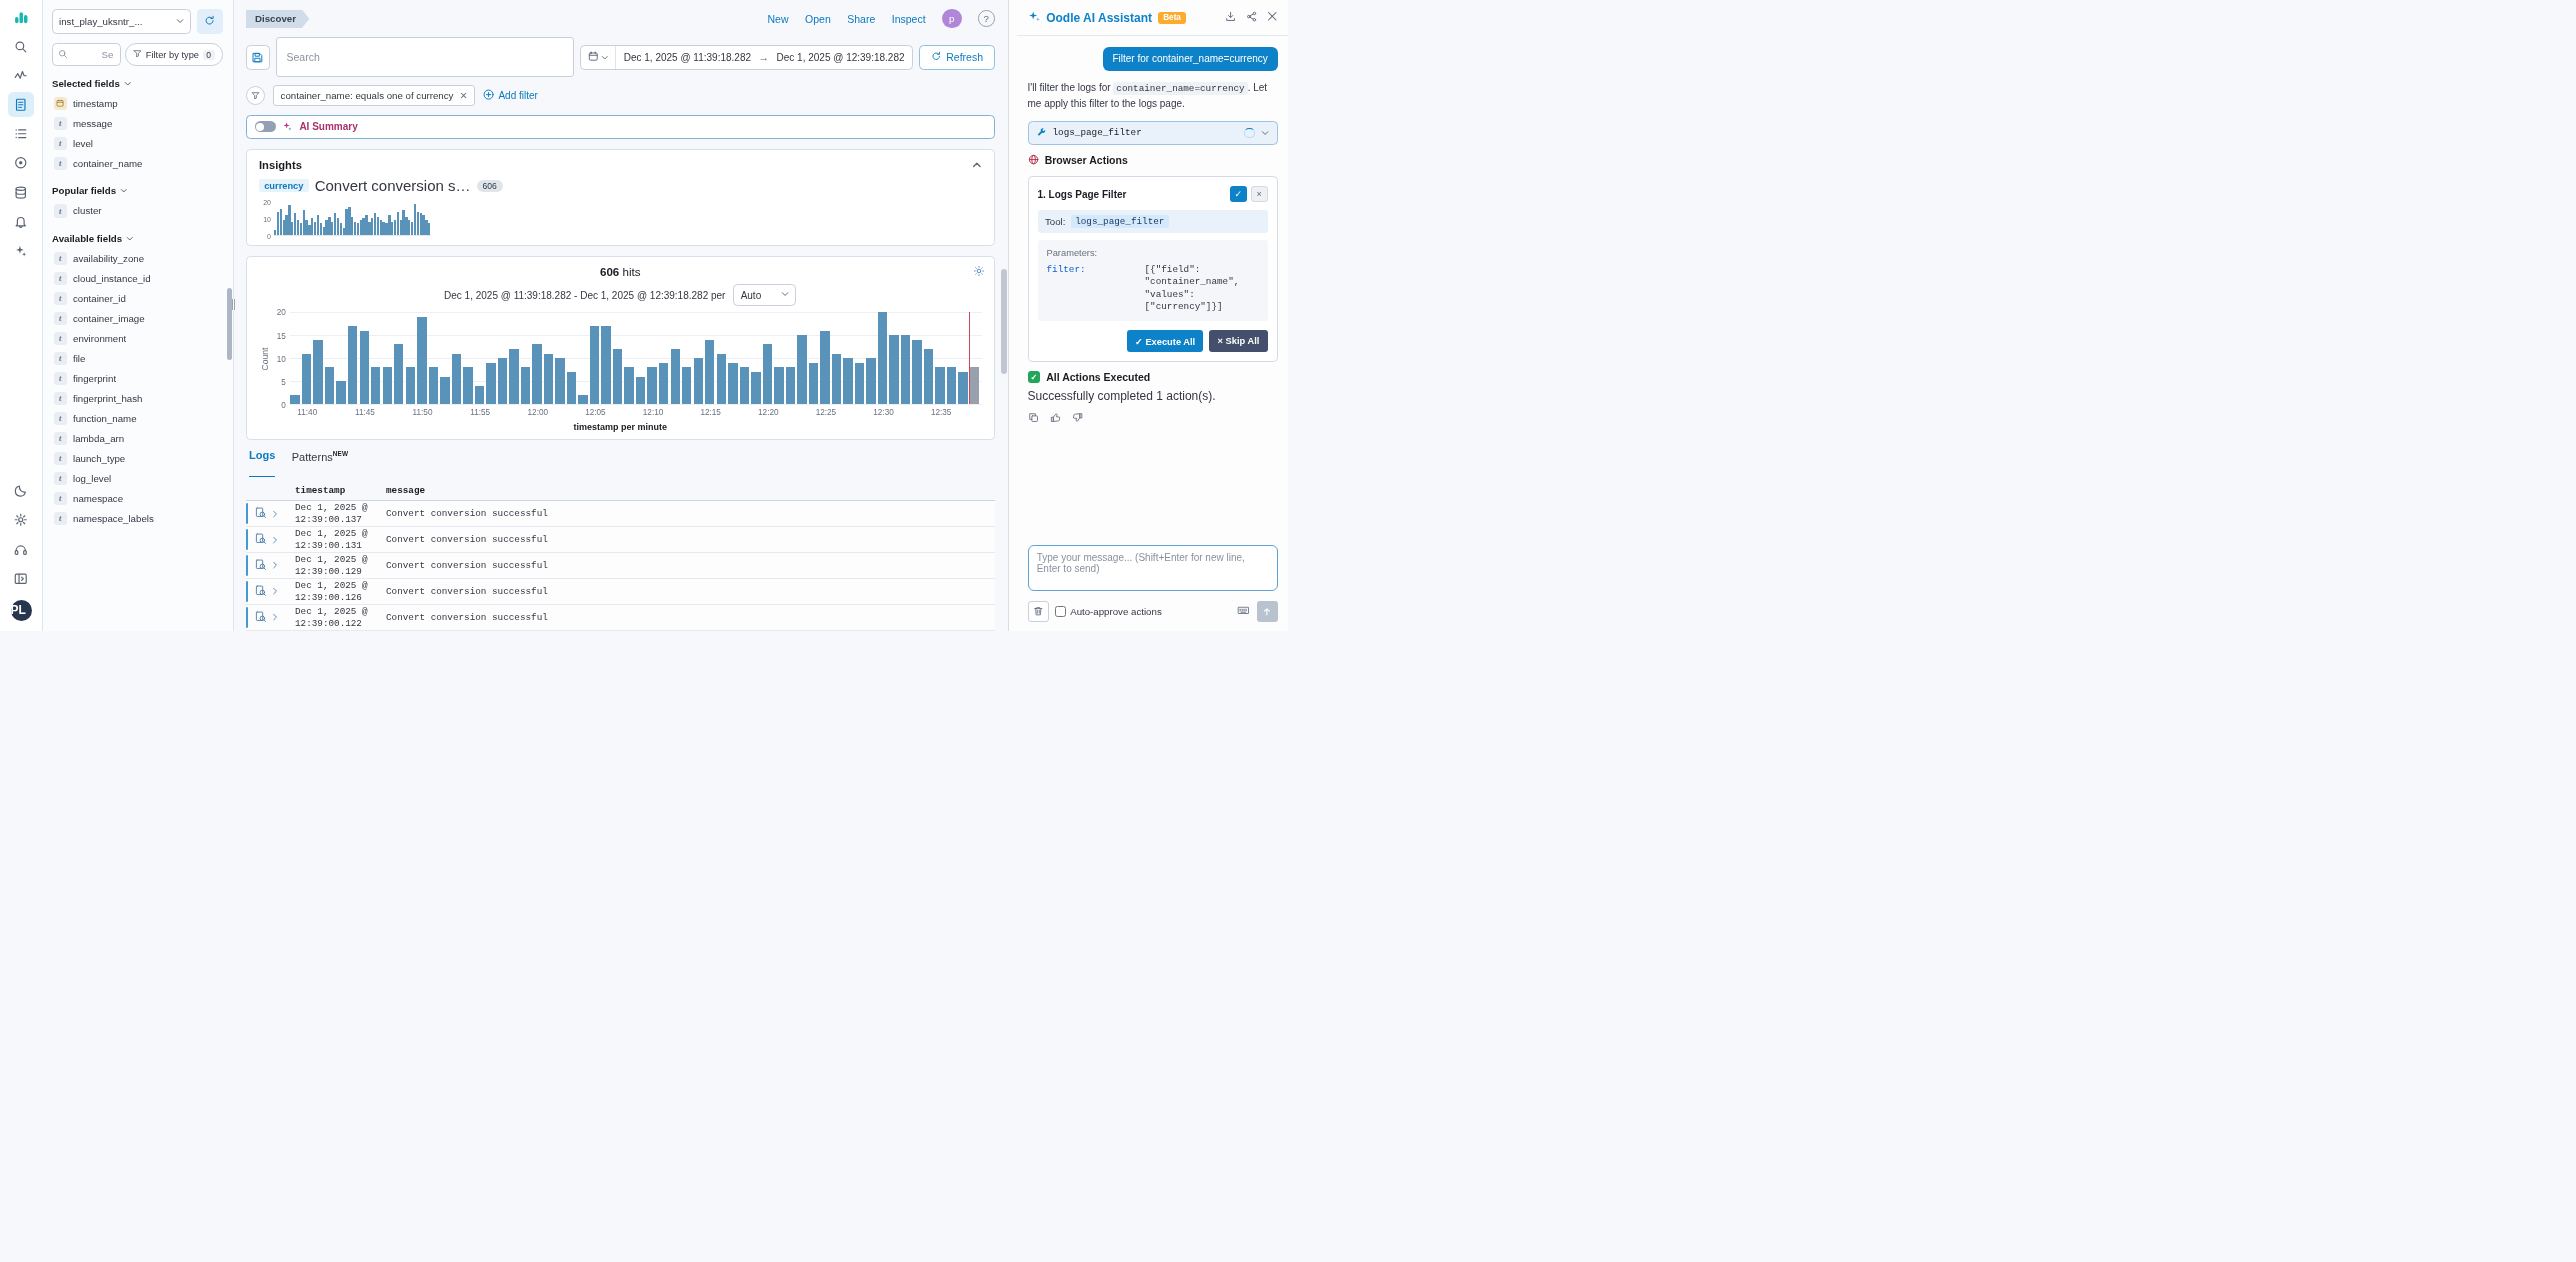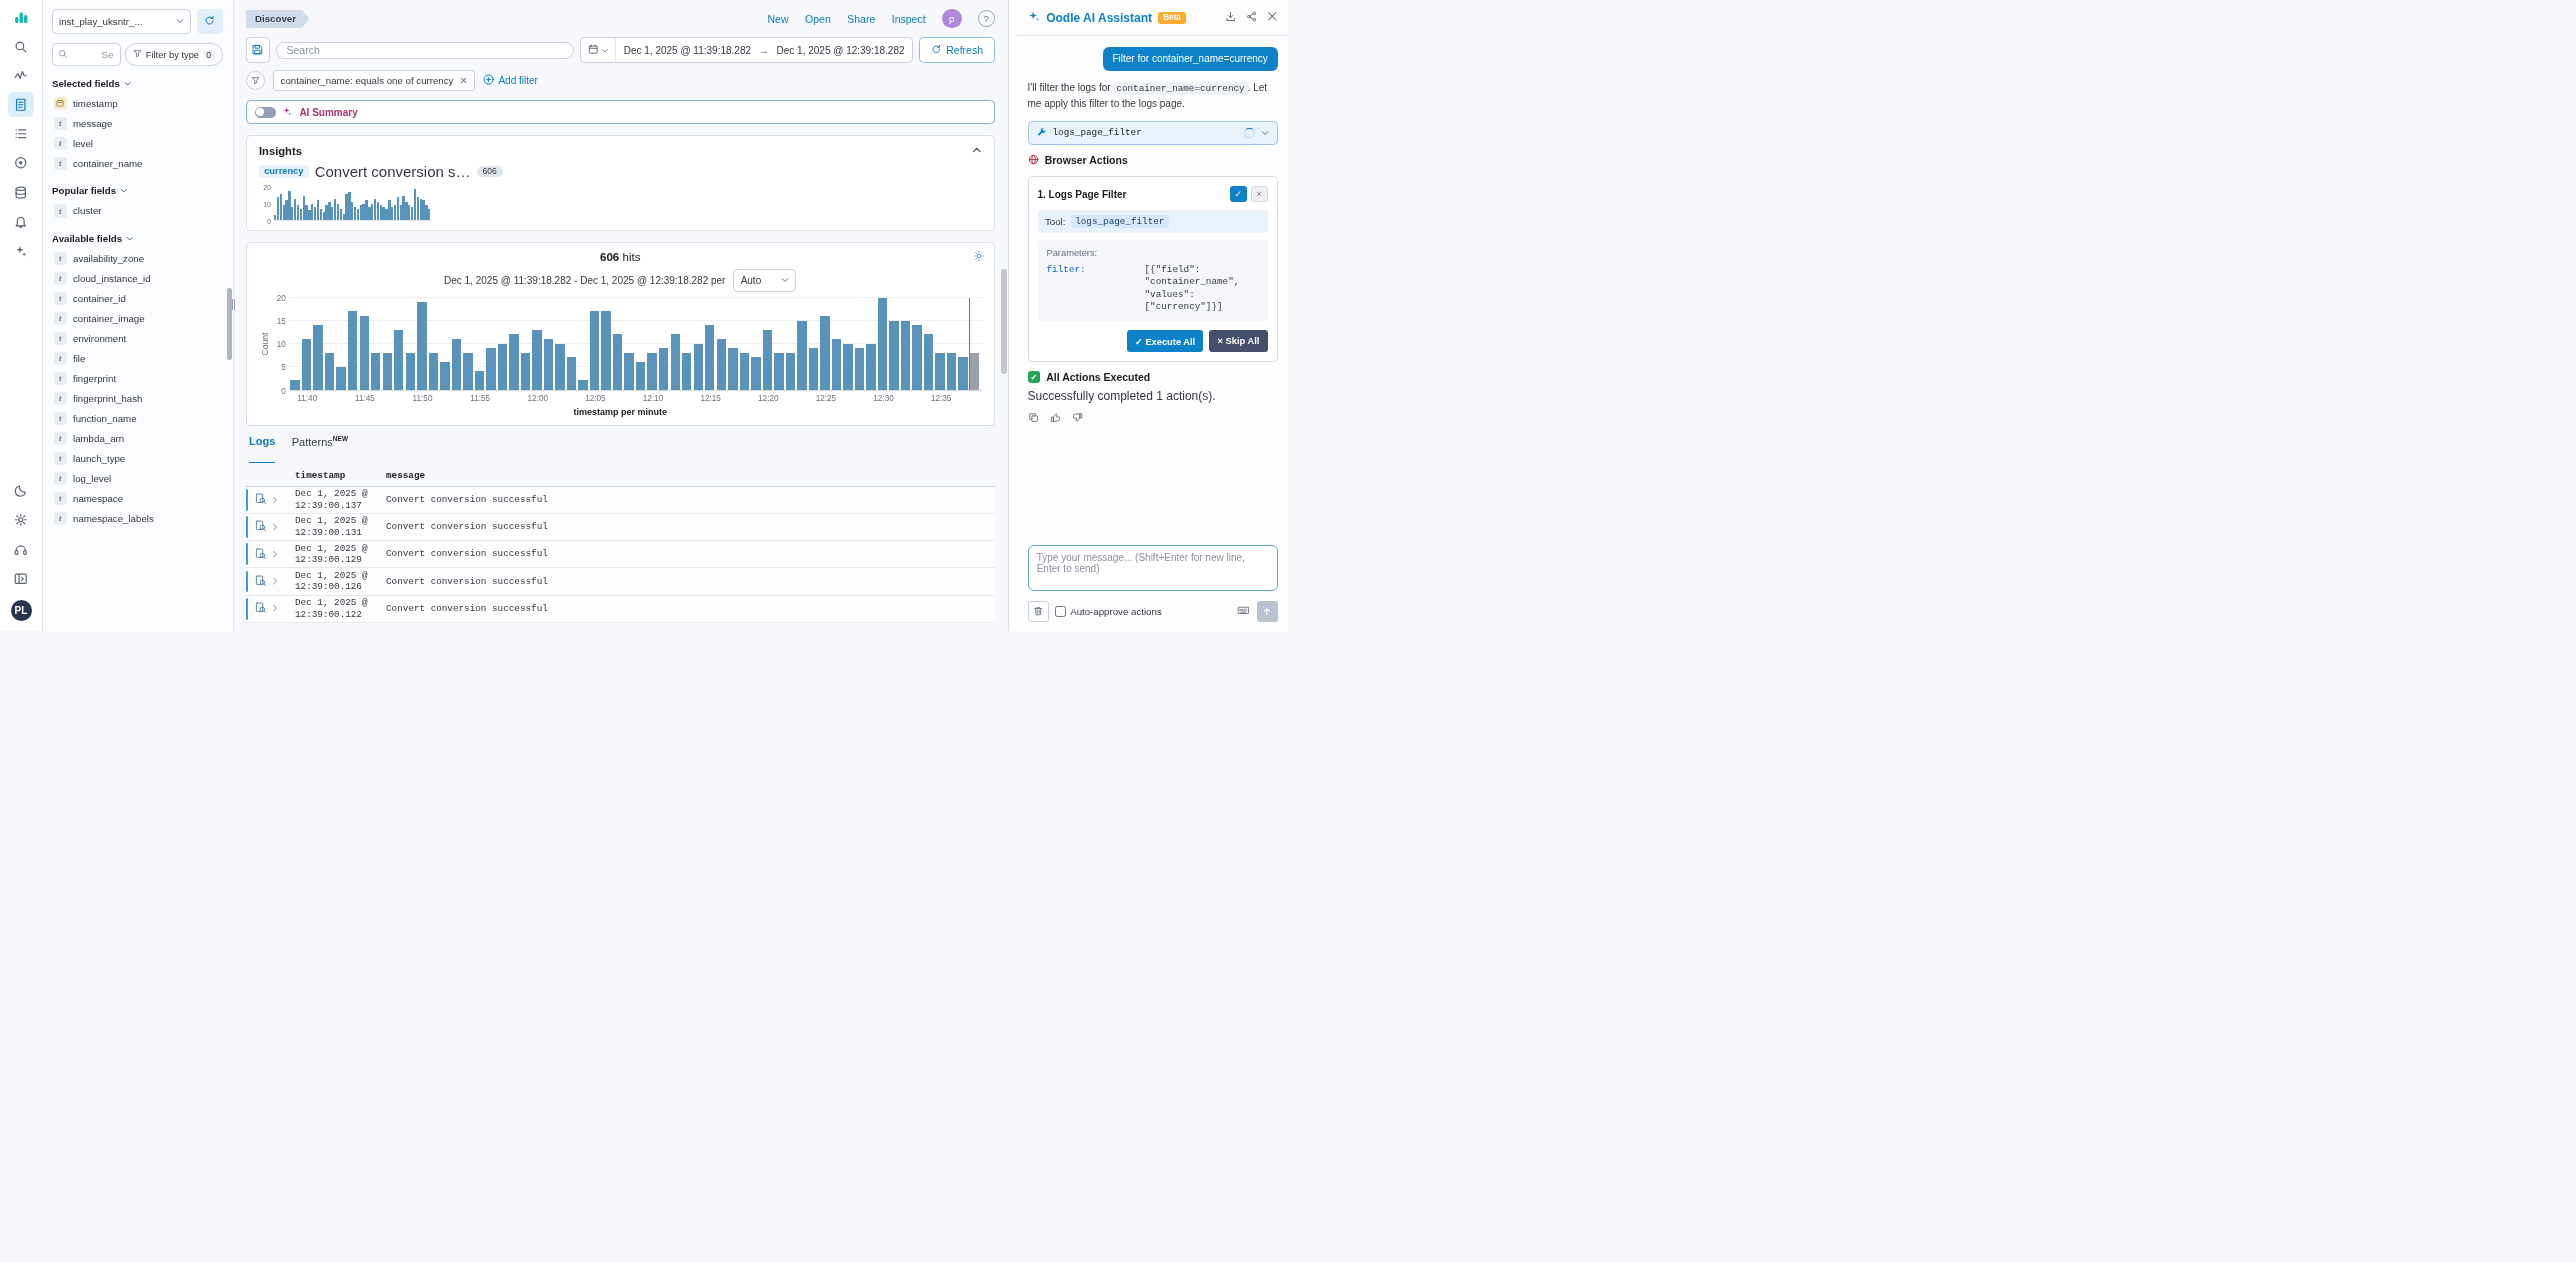--- a/index.html
+++ b/index.html
@@ -19,21 +19,21 @@
     display:flex; flex-direction:column; align-items:center;
     padding:9px 0 10.5px; gap:12.7px; flex-shrink:0;
   }
   .ricon { width:16.5px; height:16.5px; color:#5b6472; display:flex; align-items:center; justify-content:center; }
   .ricon svg { stroke:currentColor; fill:none; stroke-width:1.4; stroke-linecap:round; stroke-linejoin:round; }
   .ricon.active-wrap { width:25.4px; height:25.4px; border-radius:5.2px; background:#ddeefb; color:#0b7ac0; margin:-4.5px 0; }
   .rail-spacer { flex:1; }
   .rail-logo svg { stroke:none; }
   .rail-avatar {
     width:21px; height:21px; border-radius:50%; background:#27364d; color:#fff;
-    font-size:10px; display:flex; align-items:center; justify-content:center; font-weight:bold;
+    font-size:12px; display:flex; align-items:center; font-weight:bold;
   }
 
   
   #sidebar {
     width:191px; background:#fbfcfe; border-right:0.7px solid #e0e4ec;
     padding:9px 10.5px 0 9px; flex-shrink:0; position:relative;
   }
   .idx-row { display:flex; gap:6px; }
   .idx-select {
     flex:1; min-width:0; height:25.4px; background:#fff; border:0.7px solid #c9d0dc; border-radius:4.5px;
@@ -80,21 +80,21 @@
     padding:3.7px 13.5px 3.7px 9px; clip-path:polygon(0 0, calc(100% - 7.5px) 0, 100% 50%, calc(100% - 7.5px) 100%, 0 100%);
   }
   .topnav-right { margin-left:auto; display:flex; align-items:center; gap:16.5px; }
   .navlink { color:#0b7ac0; font-size:10.5px; text-decoration:none; }
   .avatar-p { width:19.4px; height:19.4px; border-radius:50%; background:#b087d8; color:#fff; display:flex; align-items:center; justify-content:center; font-size:9.7px; }
   .help-circ { width:16.5px; height:16.5px; border-radius:50%; border:0.7px solid #98a2b3; color:#69707d; font-size:9.7px; display:flex; align-items:center; justify-content:center; }
 
   .querybar { margin-top:7.5px; display:flex; align-items:center; gap:6px; }
   .save-btn { width:24px; height:25.4px; border:0.7px solid #c9d0dc; border-radius:4.5px; background:#fff; color:#0b7ac0; display:flex; align-items:center; justify-content:center; flex-shrink:0; }
   .save-btn svg, .icon-s svg { stroke:currentColor; fill:none; stroke-width:1.4; stroke-linecap:round; stroke-linejoin:round; }
-  .main-search { flex:1; min-width:0; height:17px; border:0.7px solid #c9d0dc; border-radius:11px; background:#fff; display:flex; align-items:center; padding:0 7.5px; }
+  .main-search { flex:1; min-width:0; height:40px; border:0.7px solid #c9d0dc; border-radius:3px; background:#fff; display:flex; align-items:center; padding:0 7.5px; }
   .main-search input { border:none; outline:none; width:100%; font-size:10.5px; color:#343741; background:transparent; }
   .main-search input::placeholder, .sb-search input::placeholder { color:#8a919e; }
   .datebar { height:25.4px; border:0.7px solid #c9d0dc; border-radius:4.5px; background:#fff; display:flex; align-items:center; flex-shrink:0; }
   .datebar .cal { display:flex; align-items:center; gap:3px; padding:0 6.7px; color:#5b6472; border-right:0.7px solid #e0e4ec; height:100%; }
   .datebar .dt { font-size:10px; color:#343741; padding:0 7.5px; white-space:nowrap; }
   .datebar .arr { color:#5b6472; font-size:10.5px; }
   .btn-refresh {
     height:25.4px; border:0.7px solid #8fc0e2; border-radius:4.5px; background:#fff; color:#0b7ac0;
     display:flex; align-items:center; gap:5.2px; padding:0 10.5px; font-size:10.5px; flex-shrink:0;
   }

